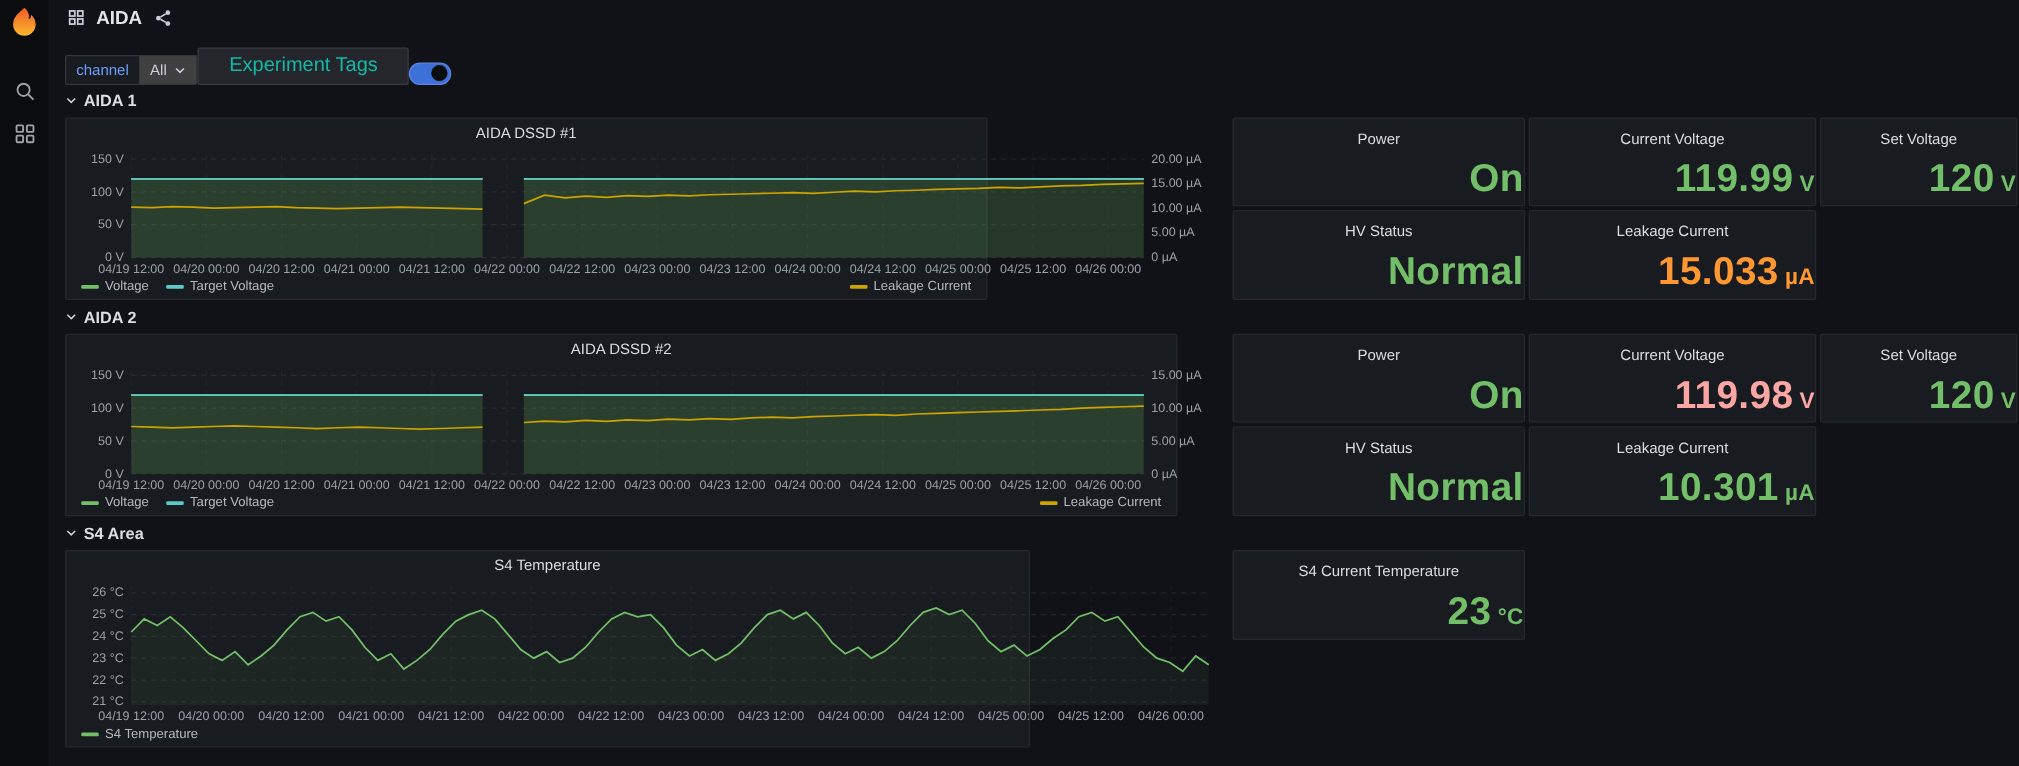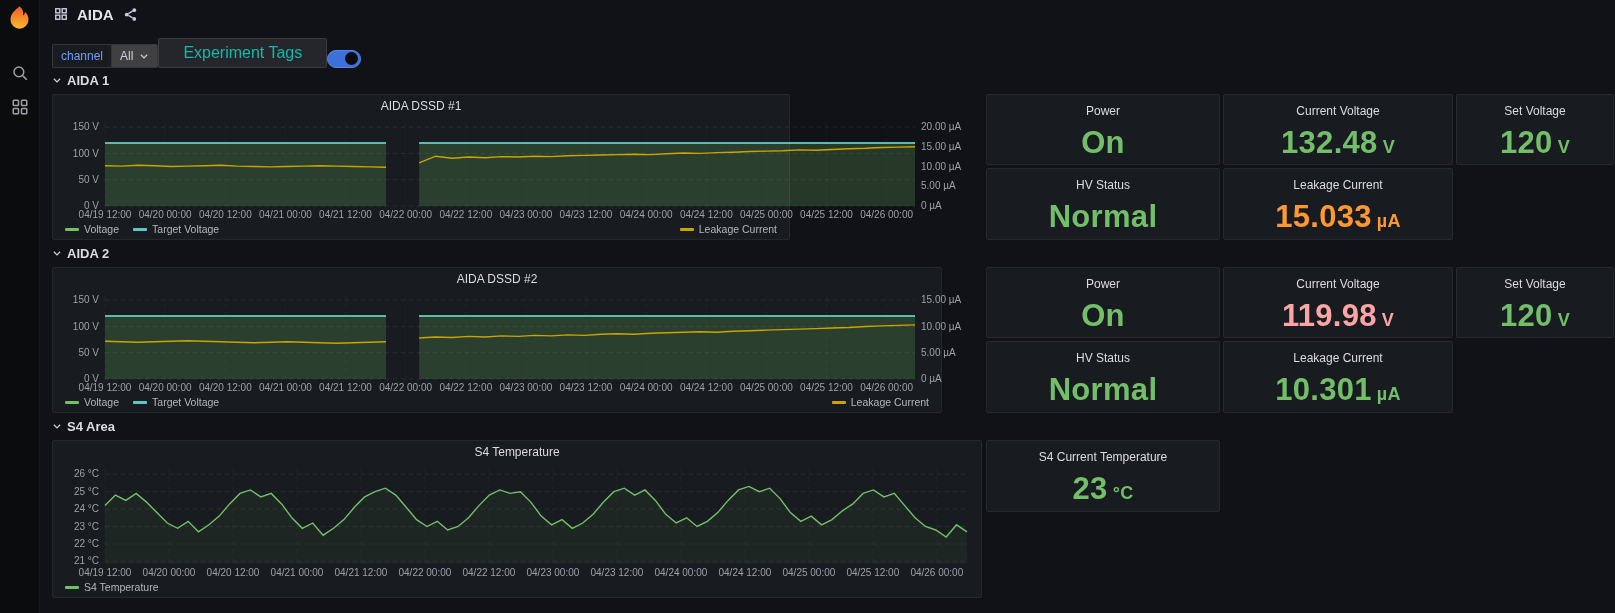--- a/index.html
+++ b/index.html
@@ -39,21 +39,21 @@
   .chart-plot{position:absolute;left:4px;right:4px;top:22px;bottom:18px}
   .chart-legend{position:absolute;left:12px;right:12px;bottom:3px;height:14px;display:flex;
     justify-content:space-between;font-size:10.5px;color:#b4b7bd;align-items:center}
   .lg-group{display:flex;align-items:center}
   .lg-item{display:inline-flex;align-items:center;gap:5px;margin-right:14px;cursor:pointer}
   .lg-group.right .lg-item{margin-right:0;margin-left:14px}
   .lg-line{width:14px;height:3px;border-radius:1px;display:inline-block}
   .stat-title{height:26px;display:flex;align-items:center;justify-content:center;
     font-size:12px;color:#dcdce1;padding-top:6px}
   .stat-value{position:absolute;top:24px;left:0;right:0;bottom:0;display:flex;
-    justify-content:center;align-items:baseline;padding-top:6px;
+    justify-content:flex-end;align-items:baseline;padding-top:6px;
     font-size:31px;font-weight:700;letter-spacing:0.3px}
   .stat-value .unit{font-size:18px;margin-left:5px;font-weight:700}
 </style>
 </head>
 <body>
 
 <aside class="sidebar">
   <div class="logo">
     <svg viewBox="0 0 24 24" width="27" height="27">
       <defs>
@@ -198,21 +198,21 @@
 </div>
 <div class="panel" style="left:986px;top:94px;width:234px;height:71px">
   <div class="stat-title">Power</div>
   <div class="stat-value" style="color: rgb(115, 191, 105);">
       <span>On</span>
     </div>
 </div>
 <div class="panel" style="left:1223px;top:94px;width:230px;height:71px">
   <div class="stat-title">Current Voltage</div>
   <div class="stat-value" style="color: rgb(115, 191, 105);">
-      <span>132.48</span>
+      <span>119.99</span>
       <span class="unit">V</span>
     </div>
 </div>
 <div class="panel" style="left:1456px;top:94px;width:158px;height:71px">
   <div class="stat-title">Set Voltage</div>
   <div class="stat-value" style="color: rgb(115, 191, 105);">
       <span>120</span>
       <span class="unit">V</span>
     </div>
 </div>
@@ -342,21 +342,21 @@
     </div>
 </div>
 
 <div class="section-header" style="top:416px">
   <svg class="chev" width="10" height="10" viewBox="0 0 16 16">
       <path d="M3 6l5 5 5-5" stroke="currentColor" stroke-width="2" fill="none"></path>
     </svg>
   <span>S4 Area</span>
 </div>
 
-<div class="panel" style="left:52px;top:440px;width:930px;height:158px">
+<div class="panel" style="left:52px;top:440px;width:772px;height:158px">
   <div class="chart-title">S4 Temperature</div>
   <div class="chart-plot"><svg width="920" height="116" font-family="Liberation Sans, sans-serif">
         <line x1="48" x2="910" y1="98.4" y2="98.4" stroke="rgba(204,204,220,0.10)" stroke-dasharray="4,4"></line>
         <text x="42" y="101.4" text-anchor="end" font-size="10" fill="#9da0a8">21 °C</text>
         <line x1="48" x2="910" y1="81.0" y2="81.0" stroke="rgba(204,204,220,0.10)" stroke-dasharray="4,4"></line>
         <text x="42" y="84" text-anchor="end" font-size="10" fill="#9da0a8">22 °C</text>
         <line x1="48" x2="910" y1="63.5" y2="63.5" stroke="rgba(204,204,220,0.10)" stroke-dasharray="4,4"></line>
         <text x="42" y="66.5" text-anchor="end" font-size="10" fill="#9da0a8">23 °C</text>
         <line x1="48" x2="910" y1="46.1" y2="46.1" stroke="rgba(204,204,220,0.10)" stroke-dasharray="4,4"></line>
         <text x="42" y="49.1" text-anchor="end" font-size="10" fill="#9da0a8">24 °C</text>

